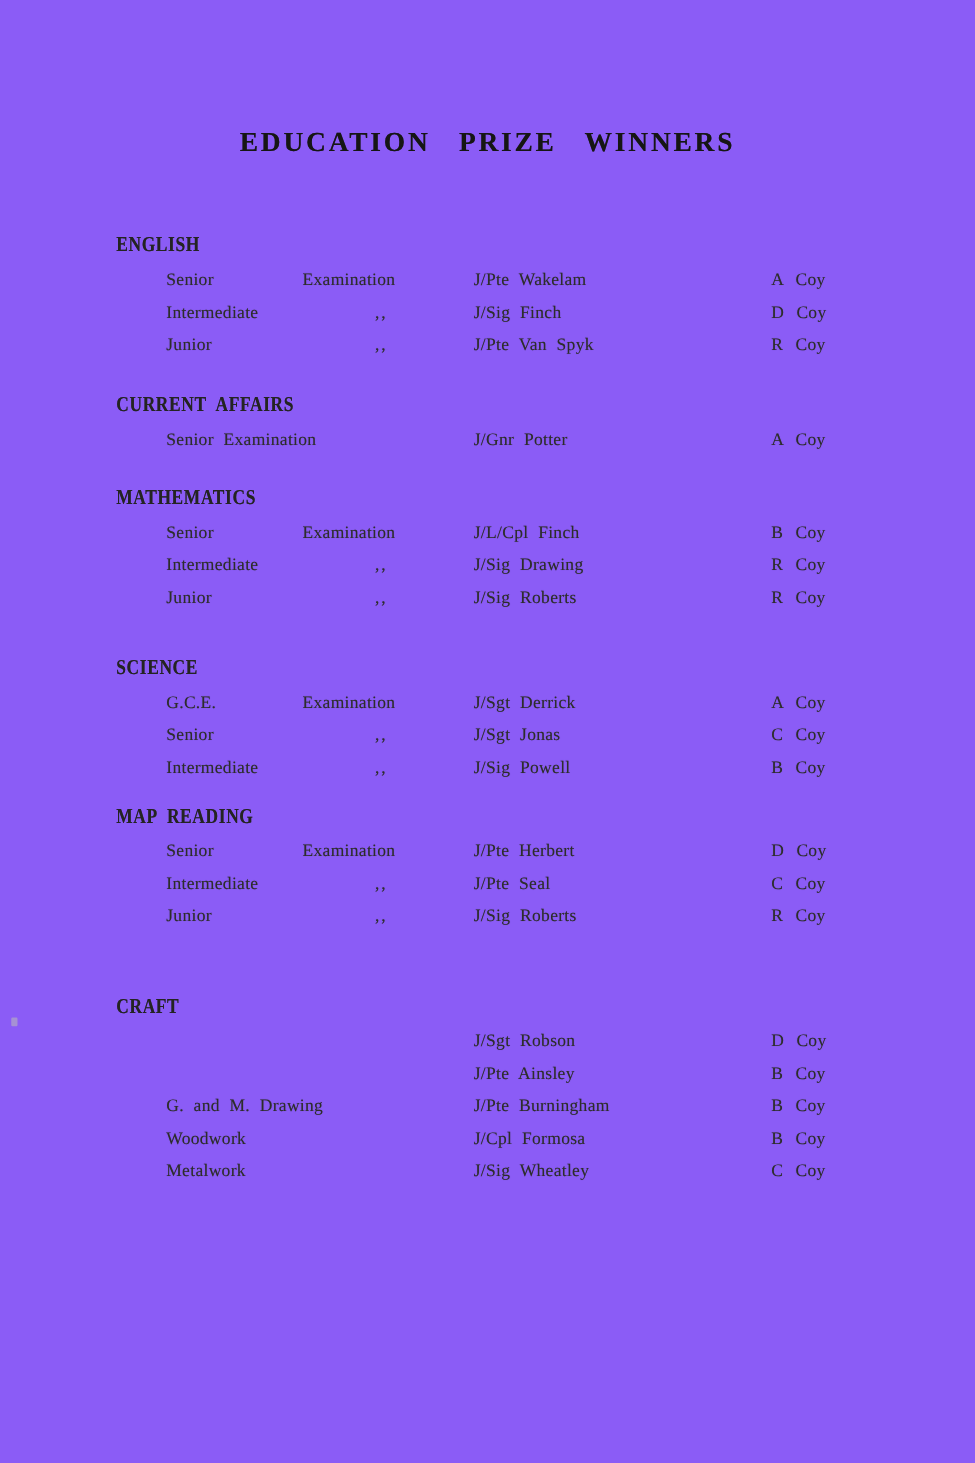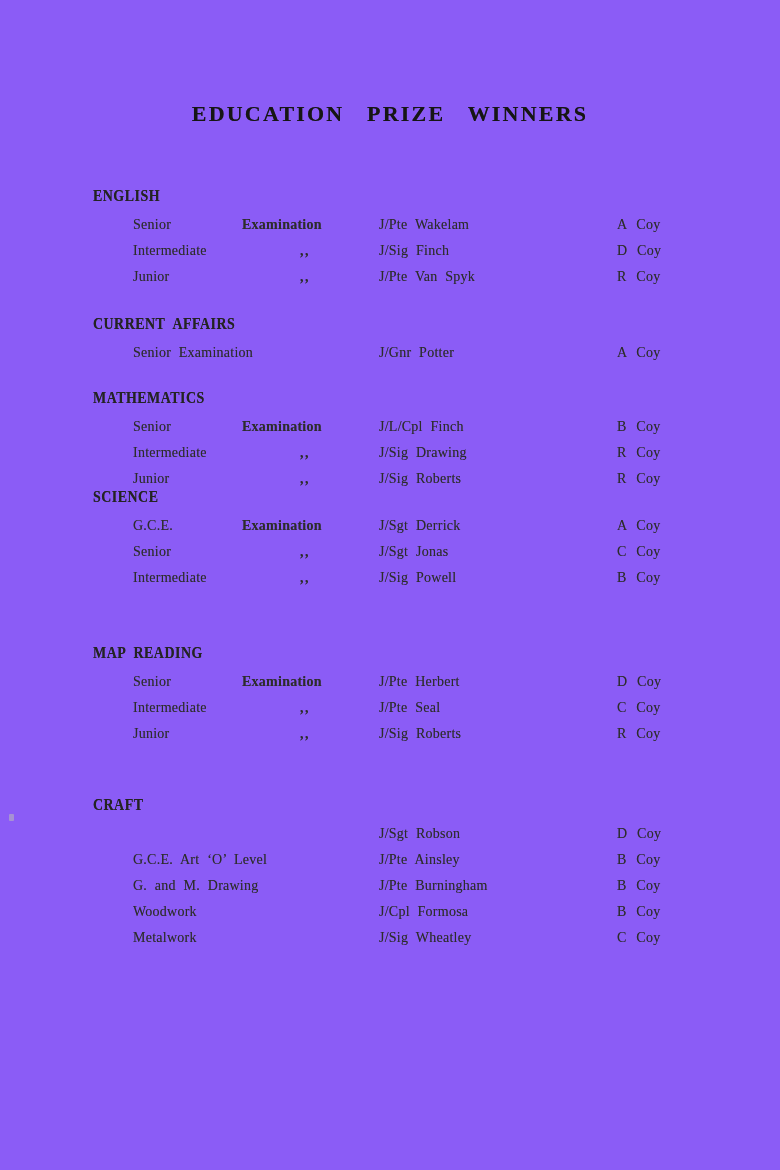--- a/index.html
+++ b/index.html
@@ -34,21 +34,21 @@
   }
   .sec {
     position: absolute;
     left: 0;
     width: 780px;
     margin-top: 32px;
   }
   .s0 { top: 155px; }
   .s1 { top: 283px; }
   .s2 { top: 357px; }
-  .s3 { top: 456px; }
+  .s3 { top: 493px; }
   .s4 { top: 612px; }
   .s5 { top: 764px; }
   .heading {
     margin: 0 0 7px 93px;
     font-size: 17px;
     font-weight: bold;
     line-height: 18px;
     letter-spacing: 0.6px;
     word-spacing: 5px;
     color: #242422;
@@ -61,21 +61,21 @@
     position: relative;
     height: 26px;
     font-size: 14px;
     line-height: 26px;
     letter-spacing: 0.25px;
     word-spacing: 4px;
     white-space: nowrap;
     text-shadow: 0 0 0.6px rgba(45,45,43,0.45);
   }
   .c1 { position: absolute; left: 133px; }
-  .c2 { position: absolute; left: 242px; width: 116px; display: inline-block; font-weight: bold; }
+  .c2 { position: absolute; left: 242px; width: 116px; display: inline-block; }
   .c2.ditto { text-align: center; letter-spacing: 1.5px; transform: translateX(5px); }
   .c3 { position: absolute; left: 379px; }
   .c4 { position: absolute; left: 617px; word-spacing: 6px; }
   .speck {
     position: absolute;
     left: 9px;
     top: 814px;
     width: 5px;
     height: 7px;
     background: #bdbdb8;
@@ -189,21 +189,20 @@
   </section>
 
   <section class="sec s5">
     <h2 class="heading">CRAFT</h2>
     <div class="row">
       <span class="c2"></span>
       <span class="c3">J/Sgt Robson</span>
       <span class="c4">D Coy</span>
     </div>
     <div class="row">
-      <span class="c1">G.C.E. Art ‘O’ Level</span>
       <span class="c2"></span>
       <span class="c3">J/Pte Ainsley</span>
       <span class="c4">B Coy</span>
     </div>
     <div class="row">
       <span class="c1">G. and M. Drawing</span>
       <span class="c2"></span>
       <span class="c3">J/Pte Burningham</span>
       <span class="c4">B Coy</span>
     </div>

